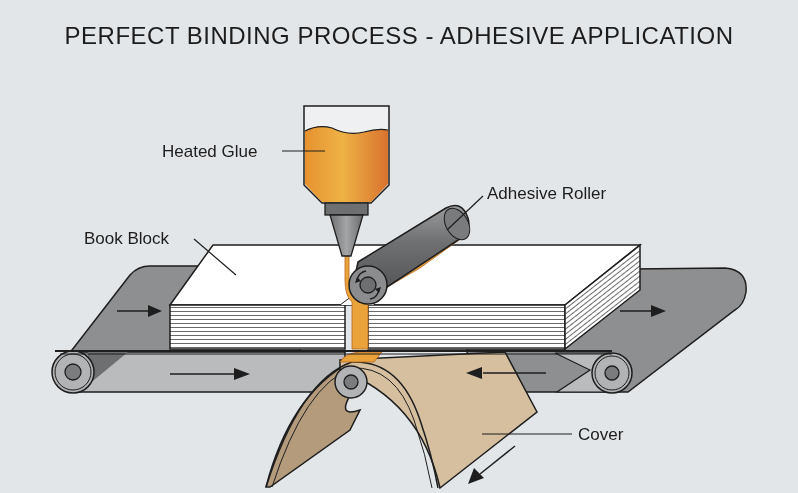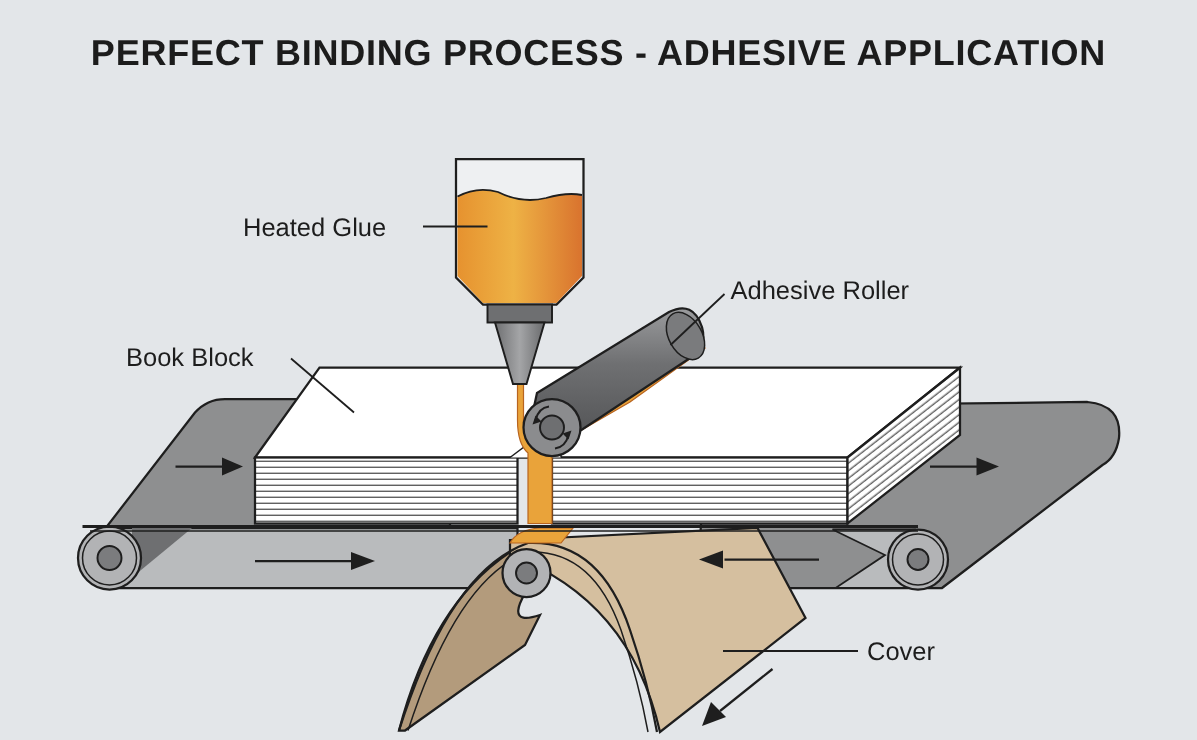--- a/index.html
+++ b/index.html
@@ -1,17 +1,17 @@
 <!DOCTYPE html>
 <html><head>
 <meta charset="utf-8">
 <style>
   html, body { margin: 0; padding: 0; }
   body { width: 798px; height: 493px; background: #e3e6e9; overflow: hidden; position: relative; font-family: "Liberation Sans", "DejaVu Sans", sans-serif; }
-  #title { position: absolute; left: 0; top: 22px; width: 798px; text-align: center; font-size: 24px; letter-spacing: 0.5px; color: #1c1c1c; font-weight: bold; }
+  #title { position: absolute; left: 0; top: 22px; width: 798px; text-align: center; font-size: 24px; letter-spacing: 0.5px; color: #1c1c1c; font-weight: normal; }
   svg#diagram { position: absolute; left: 0; top: 0; }
   .lbl { font-family: "Liberation Sans", "DejaVu Sans", sans-serif; font-size: 17px; fill: #1d1d1d; }
 </style>
 </head>
 <body>
 
 <div id="title">PERFECT BINDING PROCESS - ADHESIVE APPLICATION</div>
 
 <svg id="diagram" width="798" height="493" viewBox="0 0 798 493">
   <defs>

